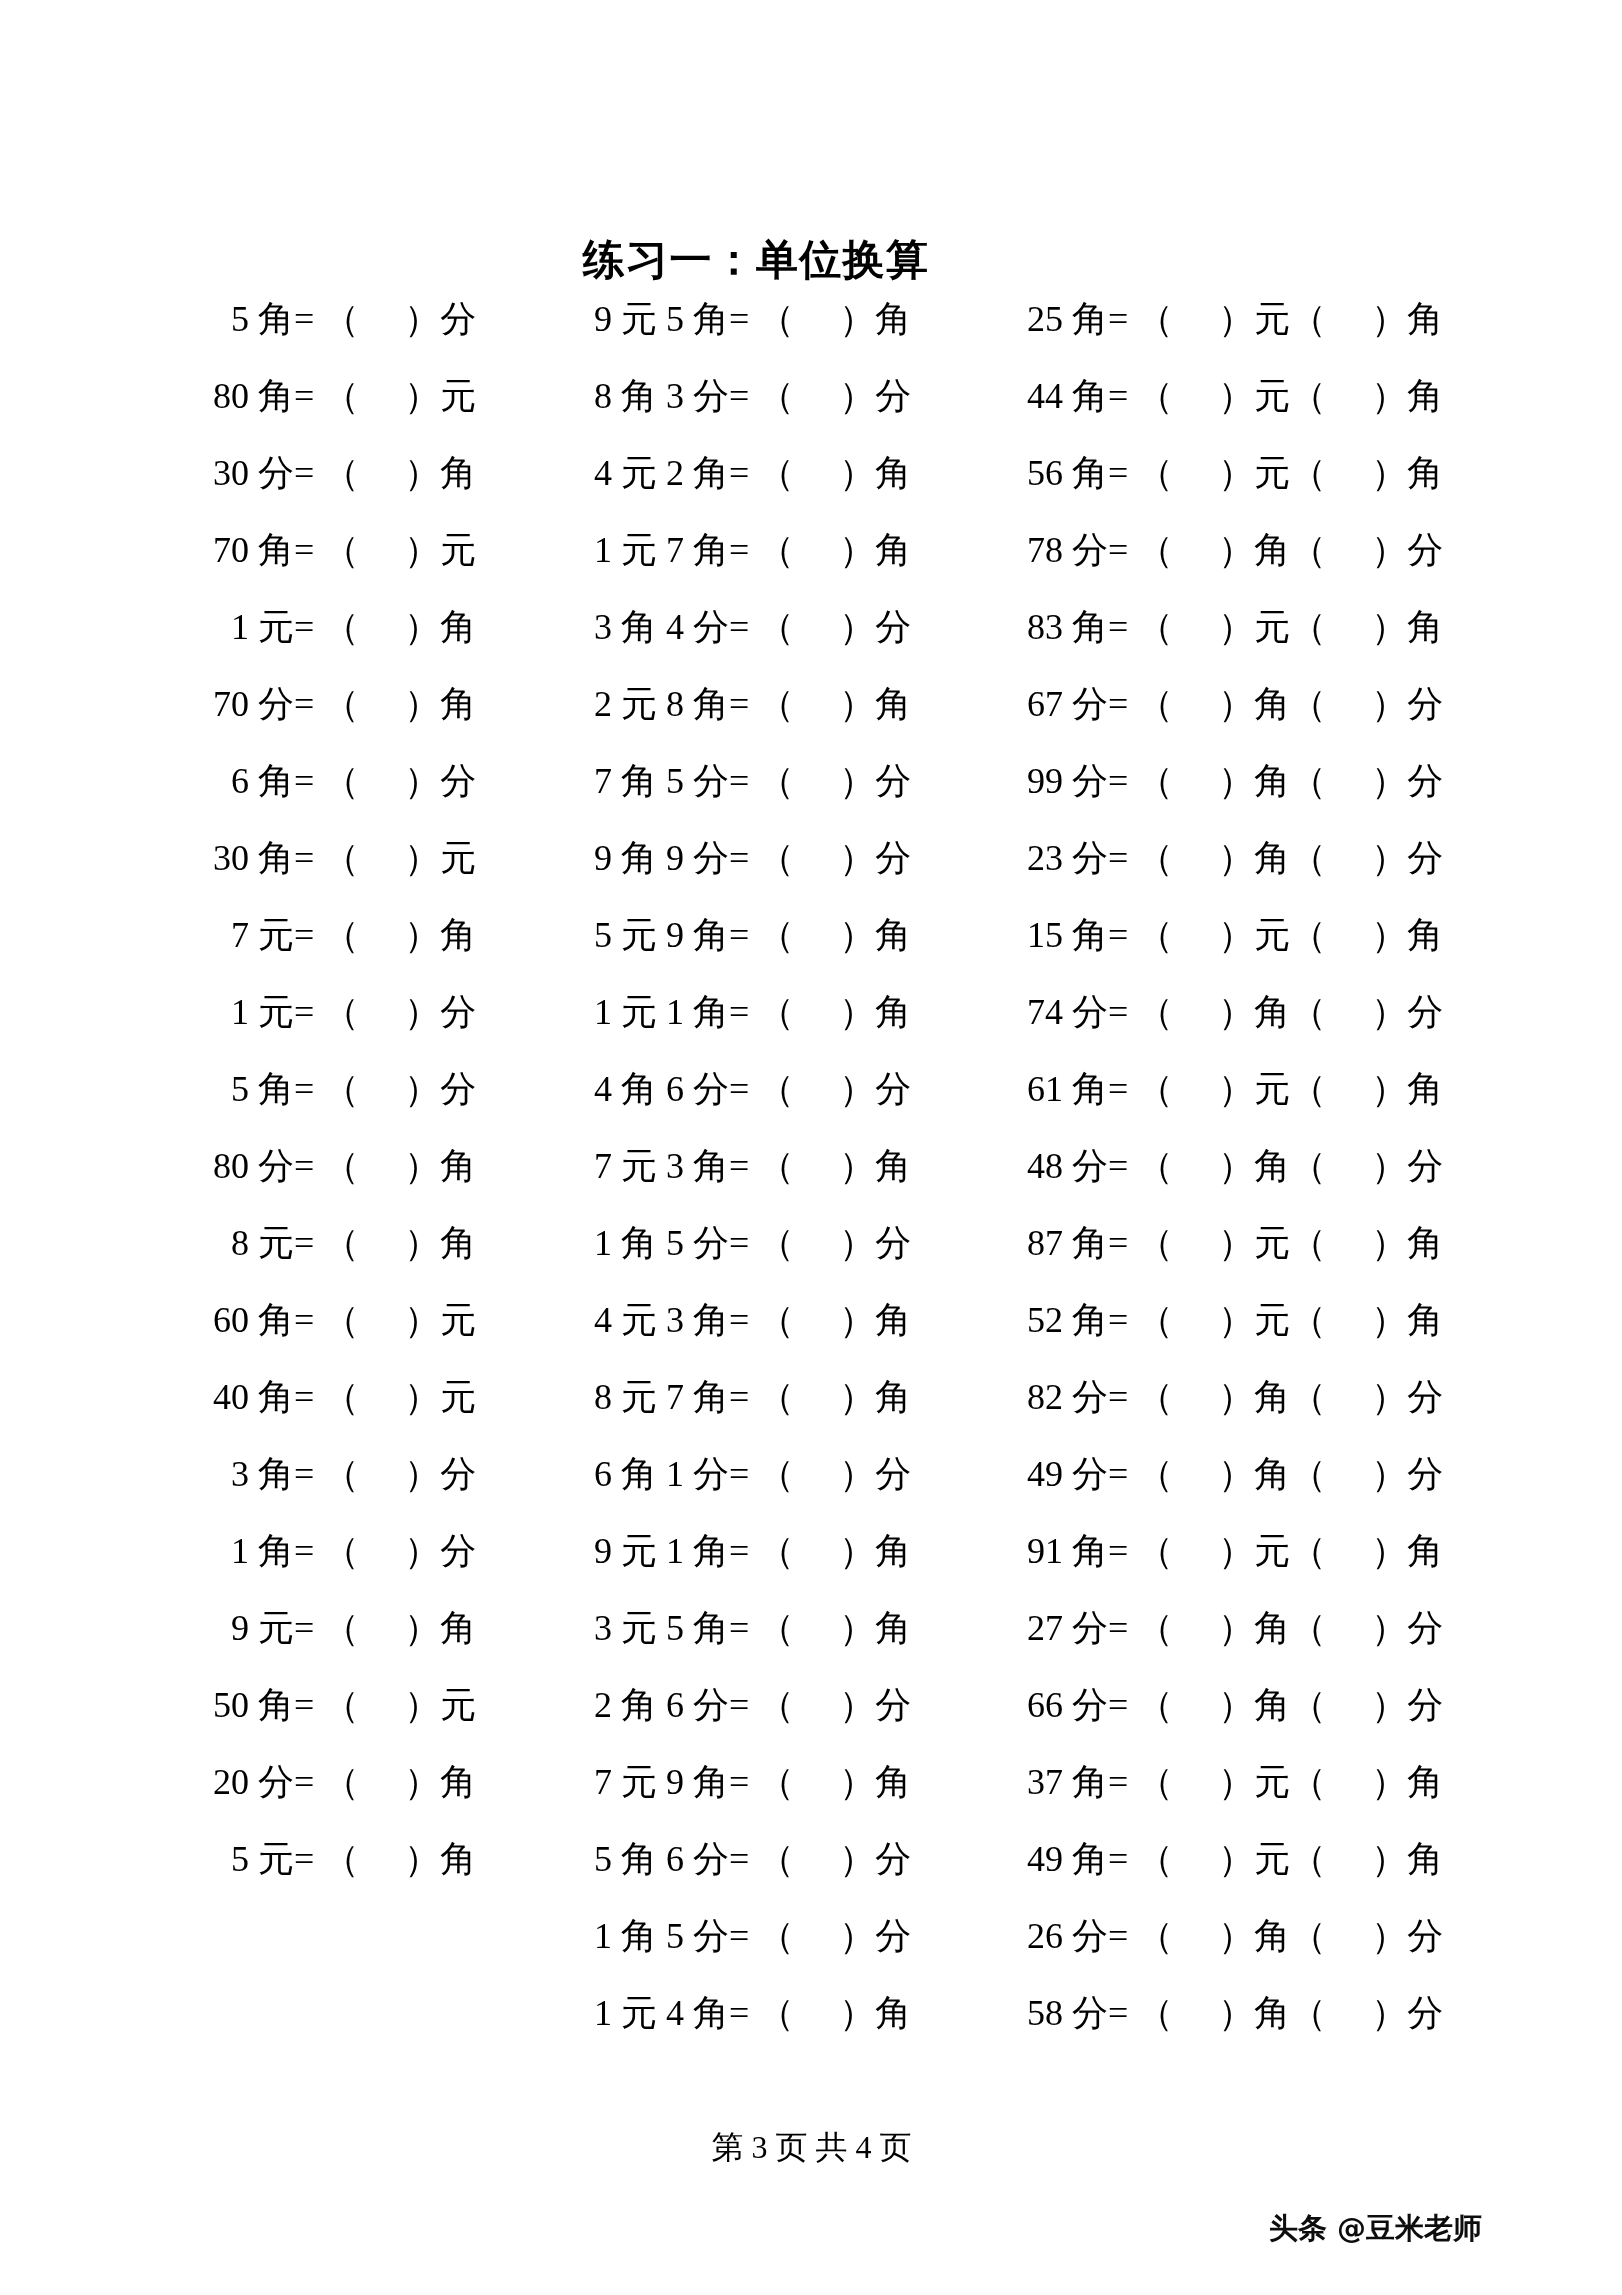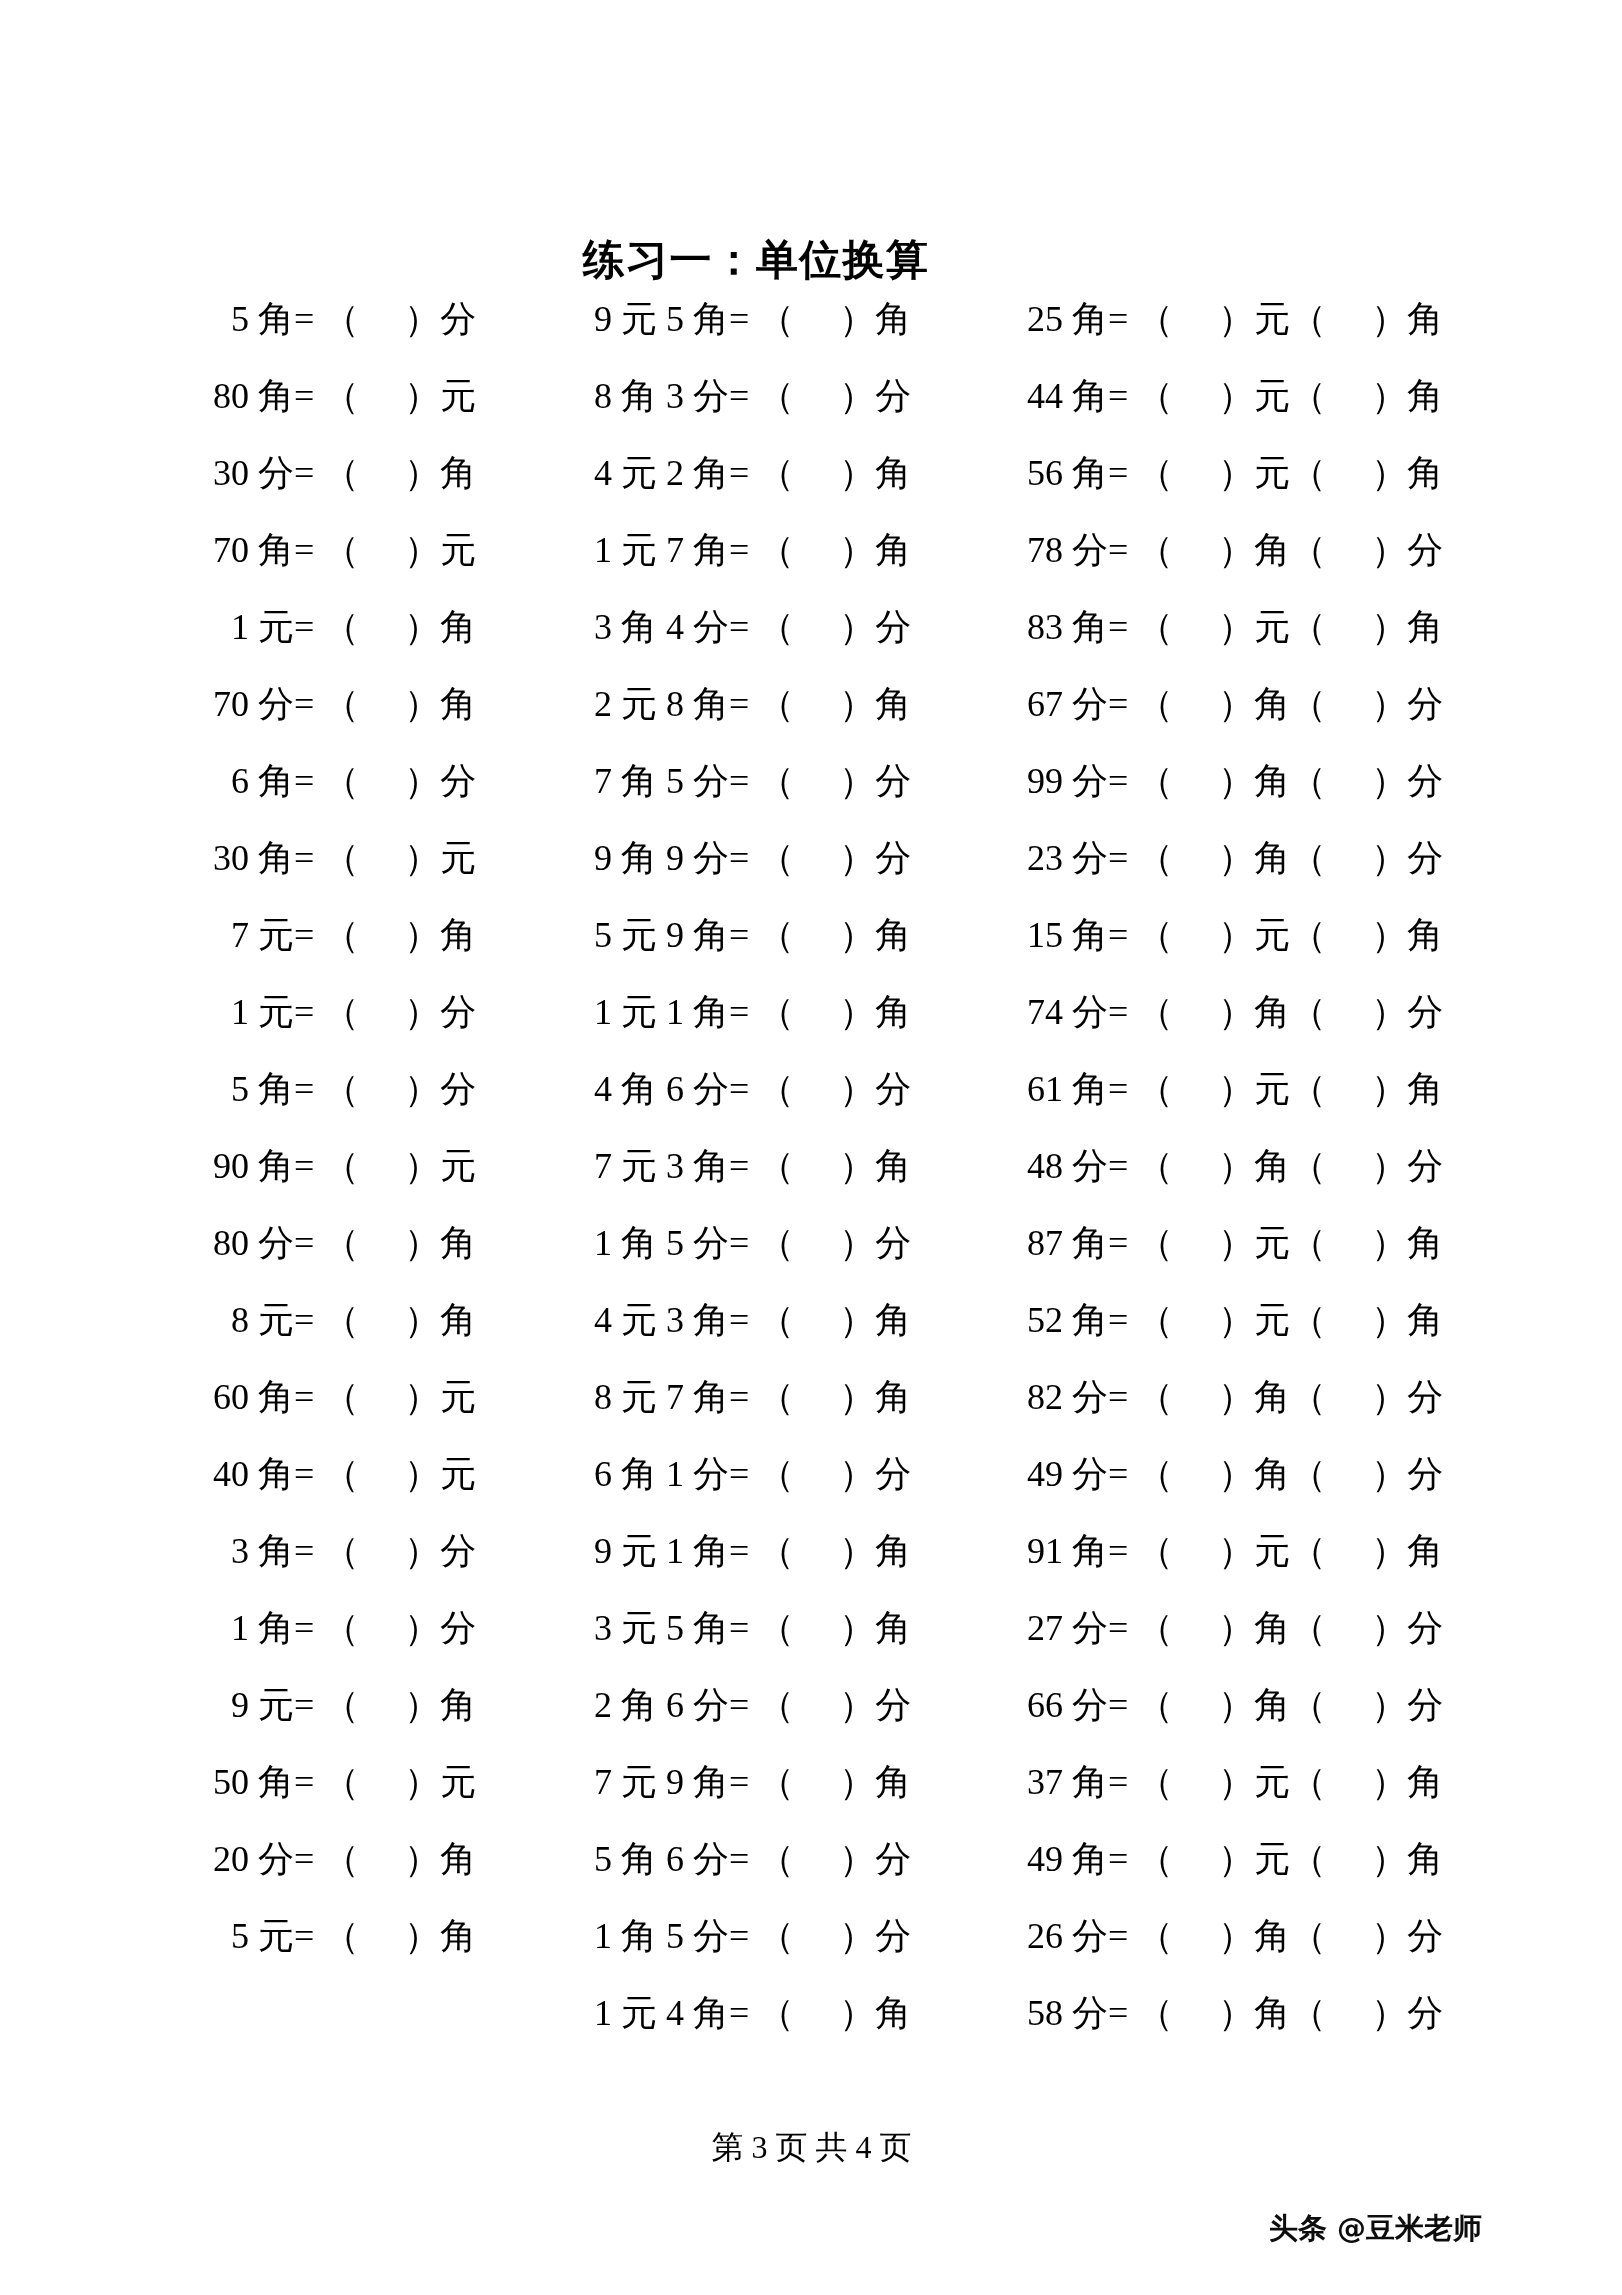--- a/index.html
+++ b/index.html
@@ -74,21 +74,20 @@
       <div class="problem">80 角= （     ）元</div>
       <div class="problem">30 分= （     ）角</div>
       <div class="problem">70 角= （     ）元</div>
       <div class="problem">1 元= （     ）角</div>
       <div class="problem">70 分= （     ）角</div>
       <div class="problem">6 角= （     ）分</div>
       <div class="problem">30 角= （     ）元</div>
       <div class="problem">7 元= （     ）角</div>
       <div class="problem">1 元= （     ）分</div>
       <div class="problem">5 角= （     ）分</div>
-      <div class="problem">90 角= （     ）元</div>
       <div class="problem">80 分= （     ）角</div>
       <div class="problem">8 元= （     ）角</div>
       <div class="problem">60 角= （     ）元</div>
       <div class="problem">40 角= （     ）元</div>
       <div class="problem">3 角= （     ）分</div>
       <div class="problem">1 角= （     ）分</div>
       <div class="problem">9 元= （     ）角</div>
       <div class="problem">50 角= （     ）元</div>
       <div class="problem">20 分= （     ）角</div>
       <div class="problem">5 元= （     ）角</div>

